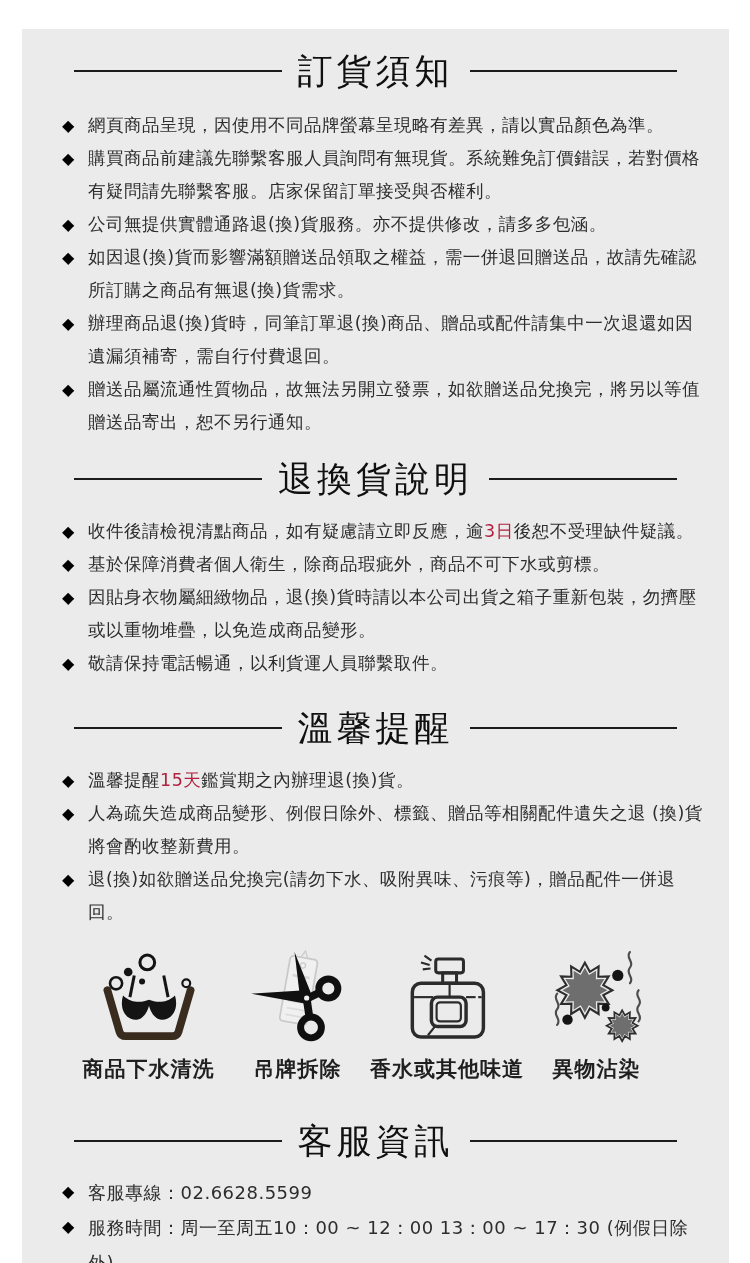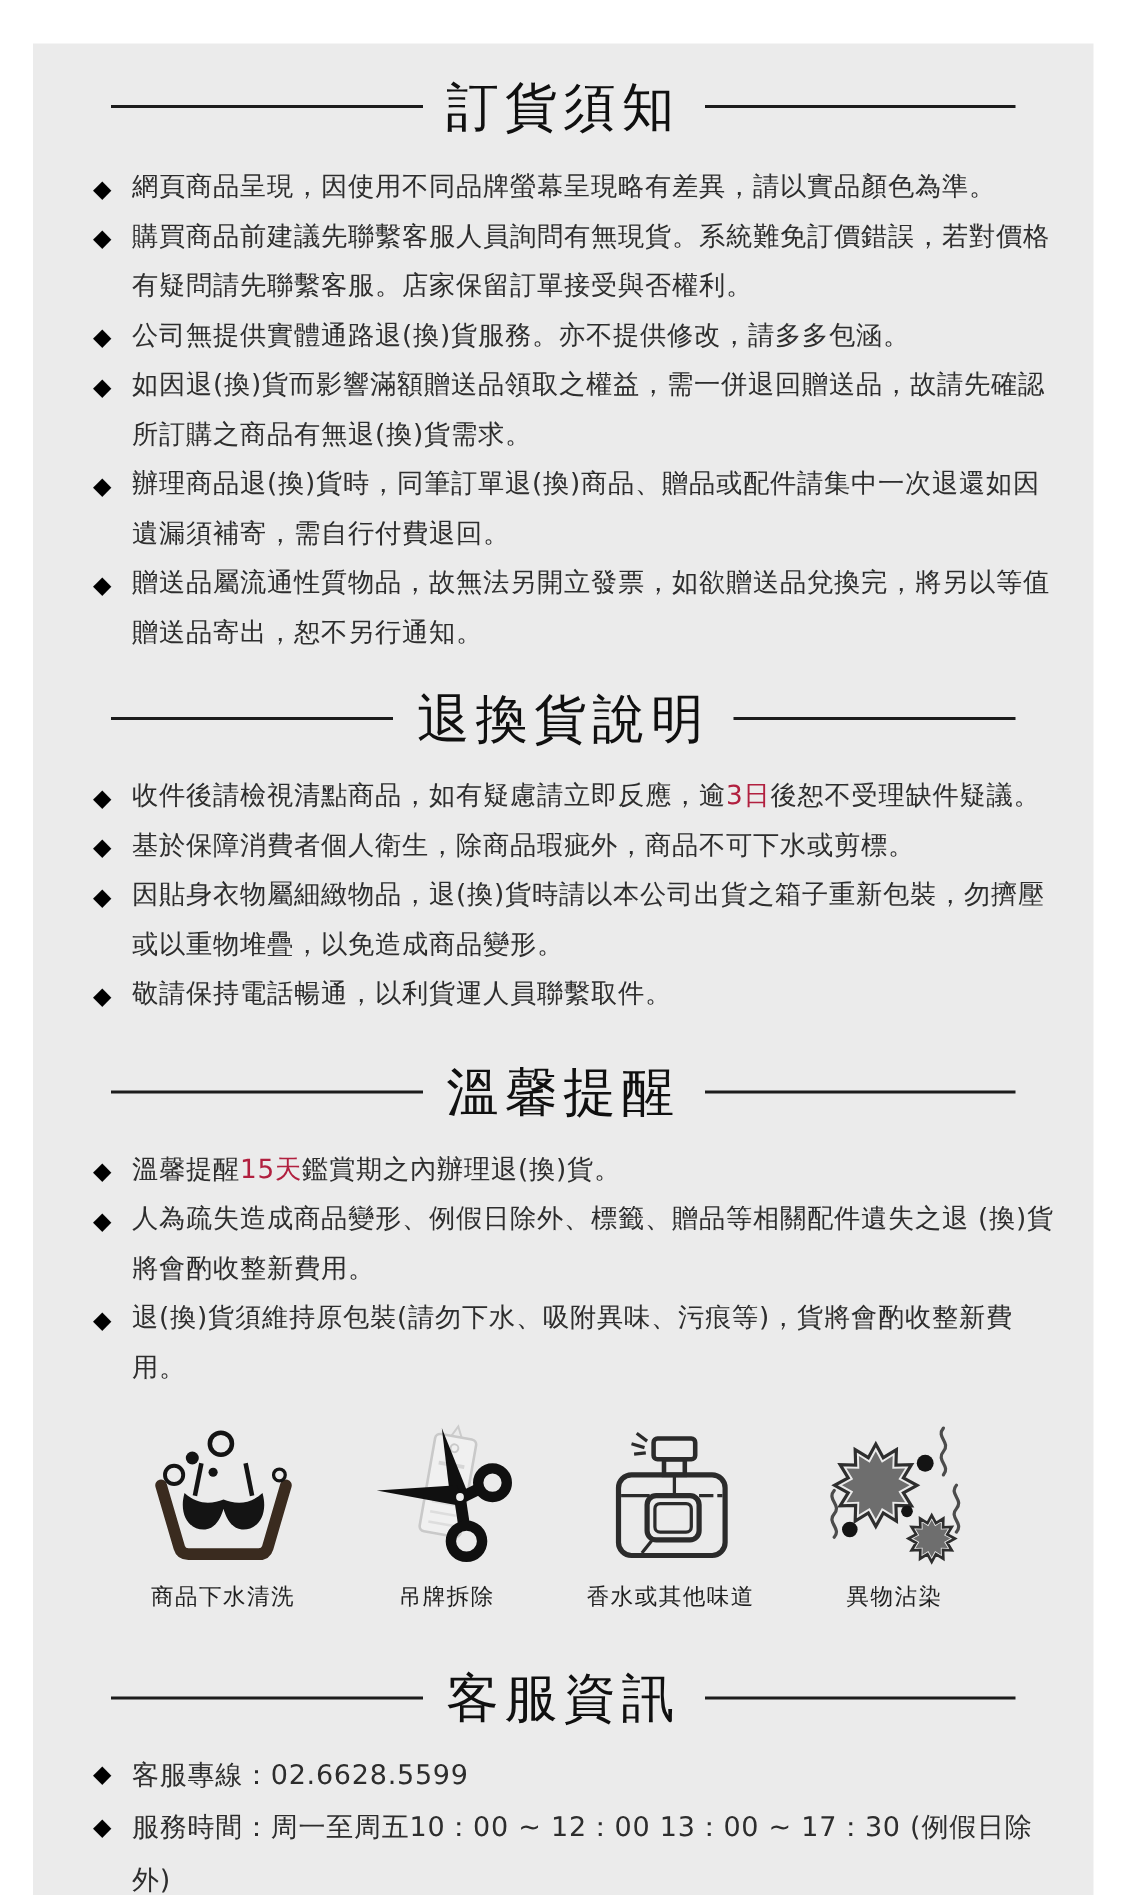--- a/index.html
+++ b/index.html
@@ -83,24 +83,25 @@
   .icon-col{
     display:flex;
     flex-direction:column;
     align-items:center;
     width:150px;
   }
   .icon-art{width:104px;height:98px;}
   .icon-art svg{width:100%;height:100%;display:block;}
   .icon-caption{
     margin-top:8px;
-    font-size:15px;
+    font-size:21px;
     color:#1f1f1f;
     letter-spacing:1px;
     white-space:nowrap;
+    font-weight:bold;
   }
   .sec-service .item{font-size:18px;line-height:35px;}
 </style>
 </head>
 <body>
 
 <div class="panel">
 
   <div class="section sec-order">
     <div class="section-header">
@@ -172,21 +173,21 @@
       <div class="item">
         <span class="bullet">◆</span>
         <span class="text"><span>溫馨提醒</span><span class="hl">15天</span><span>鑑賞期之內辦理退(換)貨。</span></span>
       </div>
       <div class="item">
         <span class="bullet">◆</span>
         <span class="text">人為疏失造成商品變形、例假日除外、標籤、贈品等相關配件遺失之退 (換)貨將會酌收整新費用。</span>
       </div>
       <div class="item">
         <span class="bullet">◆</span>
-        <span class="text">退(換)貨須維持原包裝(請勿下水、吸附異味、污痕等)，貨將會酌收整新費用。</span>
+        <span class="text">退(換)如欲贈送品兌換完(請勿下水、吸附異味、污痕等)，贈品配件一併退回。</span>
       </div>
     </div>
 
 
     <div class="icons-row">
 
       <figure class="icon-col">
         <div class="icon-art">
           <svg viewBox="0 0 120 110" xmlns="http://www.w3.org/2000/svg">
             <path d="M12 46 L26 94 Q27.5 99 33 99 L87 99 Q92.5 99 94 94 L108 46" fill="none" stroke="#3a2b1f" stroke-width="9" stroke-linecap="round" stroke-linejoin="round"></path>

